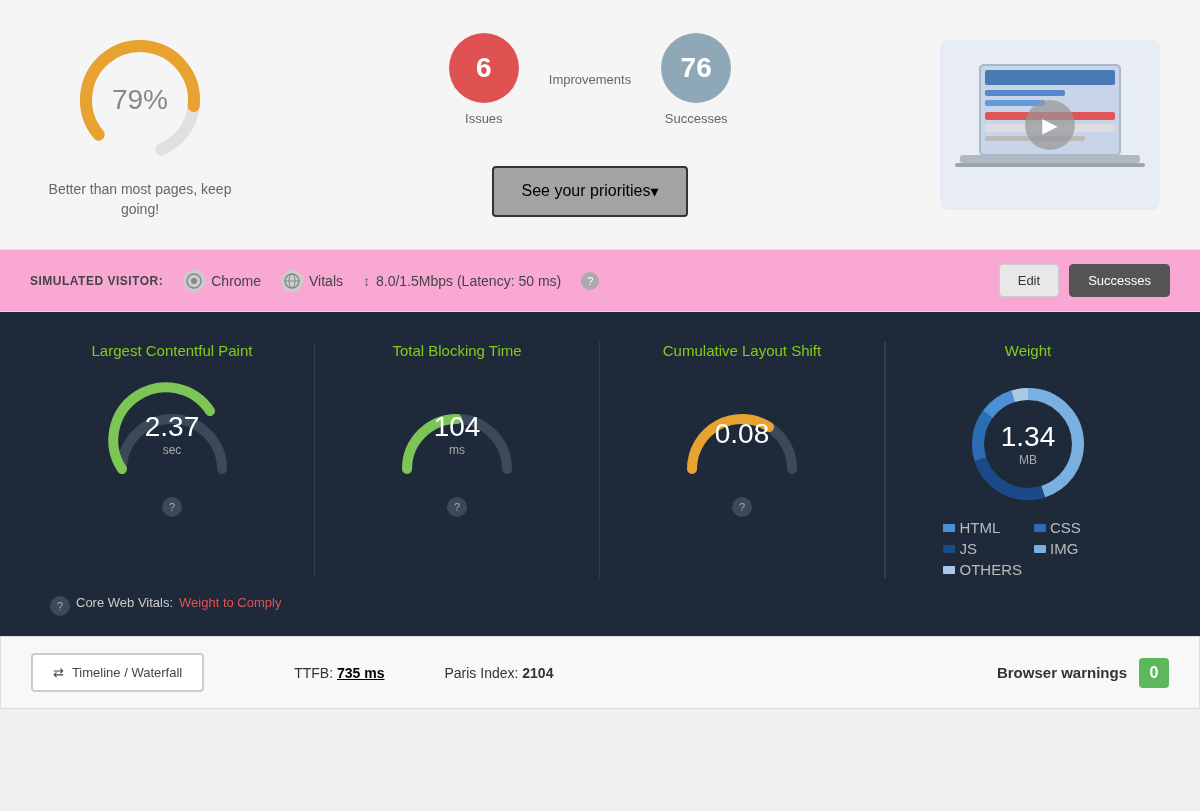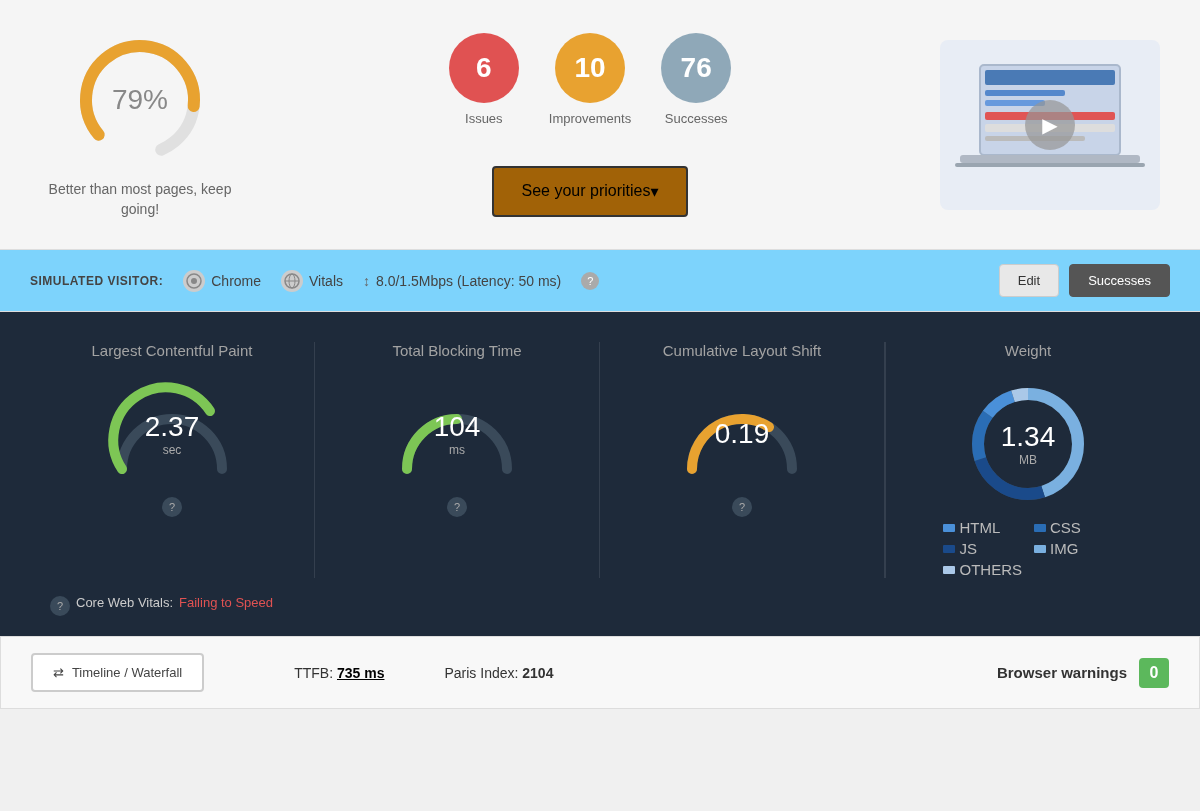--- a/index.html
+++ b/index.html
@@ -81,21 +81,21 @@
 
     .badge-label {
       font-size: 13px;
       color: #666;
     }
 
     .priorities-btn {
       margin-top: 20px;
       padding: 14px 28px;
       border: 2px solid #333;
-      background: #a16207;
+      background: #a3a3a3;
       border-radius: 4px;
       font-size: 16px;
       cursor: pointer;
       display: flex;
       align-items: center;
     }
 
     .video-thumb {
       width: 220px;
       height: 170px;
@@ -119,21 +119,21 @@
       position: absolute;
       top: 50%;
       left: 50%;
       transform: translate(-50%, -50%);
       color: white;
       font-size: 20px;
     }
 
     
     .visitor-bar {
-      background: #7dd3fc;
+      background: #f9a8d4;
       padding: 14px 30px;
       display: flex;
       align-items: center;
       gap: 20px;
       border-bottom: 1px solid #ddd;
     }
 
     .visitor-label {
       font-size: 12px;
       font-weight: 700;
@@ -204,21 +204,21 @@
       align-items: center;
       padding: 0 20px 20px;
       border-right: 1px solid rgba(255,255,255,0.1);
     }
 
     .cwv-item:last-child {
       border-right: none;
     }
 
     .cwv-title {
-      color: #a3a3a3;
+      color: #84cc16;
       font-size: 15px;
       margin-bottom: 20px;
       text-align: center;
     }
 
     .gauge-container {
       position: relative;
       width: 140px;
       height: 110px;
       display: flex;
@@ -380,21 +380,20 @@
     <div class="score-label">Better than most pages, keep going!</div>
   </div>
 
   <div style="display:flex;flex-direction:column;align-items:center;gap:20px;">
     <div class="metrics-container">
       <div class="metric-badge">
         <div class="badge-circle issues">6</div>
         <span class="badge-label">Issues</span>
       </div>
       <div class="metric-badge">
-        <div class="badge-circle improvements">10</div>
         <span class="badge-label">Improvements</span>
       </div>
       <div class="metric-badge">
         <div class="badge-circle successes">76</div>
         <span class="badge-label">Successes</span>
       </div>
     </div>
     <button class="priorities-btn">
       <span>See your priorities</span>
       <span>▾</span>
@@ -497,21 +496,21 @@
 
     <div class="cwv-item">
       <div class="cwv-title">Cumulative Layout Shift</div>
       <div class="gauge-container">
         <svg width="140" height="120" viewBox="0 0 140 120">
           <path d="M 20 95 A 50 50 0 1 1 120 95" fill="none" stroke="#3a4a5a" stroke-width="10" stroke-linecap="round"></path>
 
           <path d="M 20 95 A 50 50 0 0 1 97 53" fill="none" stroke="#e8a230" stroke-width="10" stroke-linecap="round"></path>
         </svg>
         <div class="gauge-value">
-          <span class="gauge-num">0.19</span>
+          <span class="gauge-num">0.08</span>
           <span class="gauge-unit"></span>
         </div>
       </div>
       <div class="cwv-help">?</div>
     </div>
 
     <div class="cwv-item weight-section">
       <div class="cwv-title">Weight</div>
       <div class="weight-gauge">
         <svg width="130" height="130" viewBox="0 0 130 130">
@@ -556,21 +555,21 @@
         </div>
       </div>
     </div>
 
   </div>
 
   <div style="padding:10px 0 0 20px;">
     <span style="color:#ccc;font-size:13px;display:flex;align-items:center;gap:6px;">
       <span class="cwv-help" style="display:inline-flex;">?</span>
       <span style="color:#ccc;font-size:13px;">Core Web Vitals:</span>
-      <span style="color:#e05252;font-size:13px;">Failing to Speed</span>
+      <span style="color:#e05252;font-size:13px;">Weight to Comply</span>
     </span>
   </div>
 </div>
 
 <div class="bottom-bar">
   <button class="timeline-btn">
     <span>⇄</span>
     <span>Timeline / Waterfall</span>
   </button>
 

